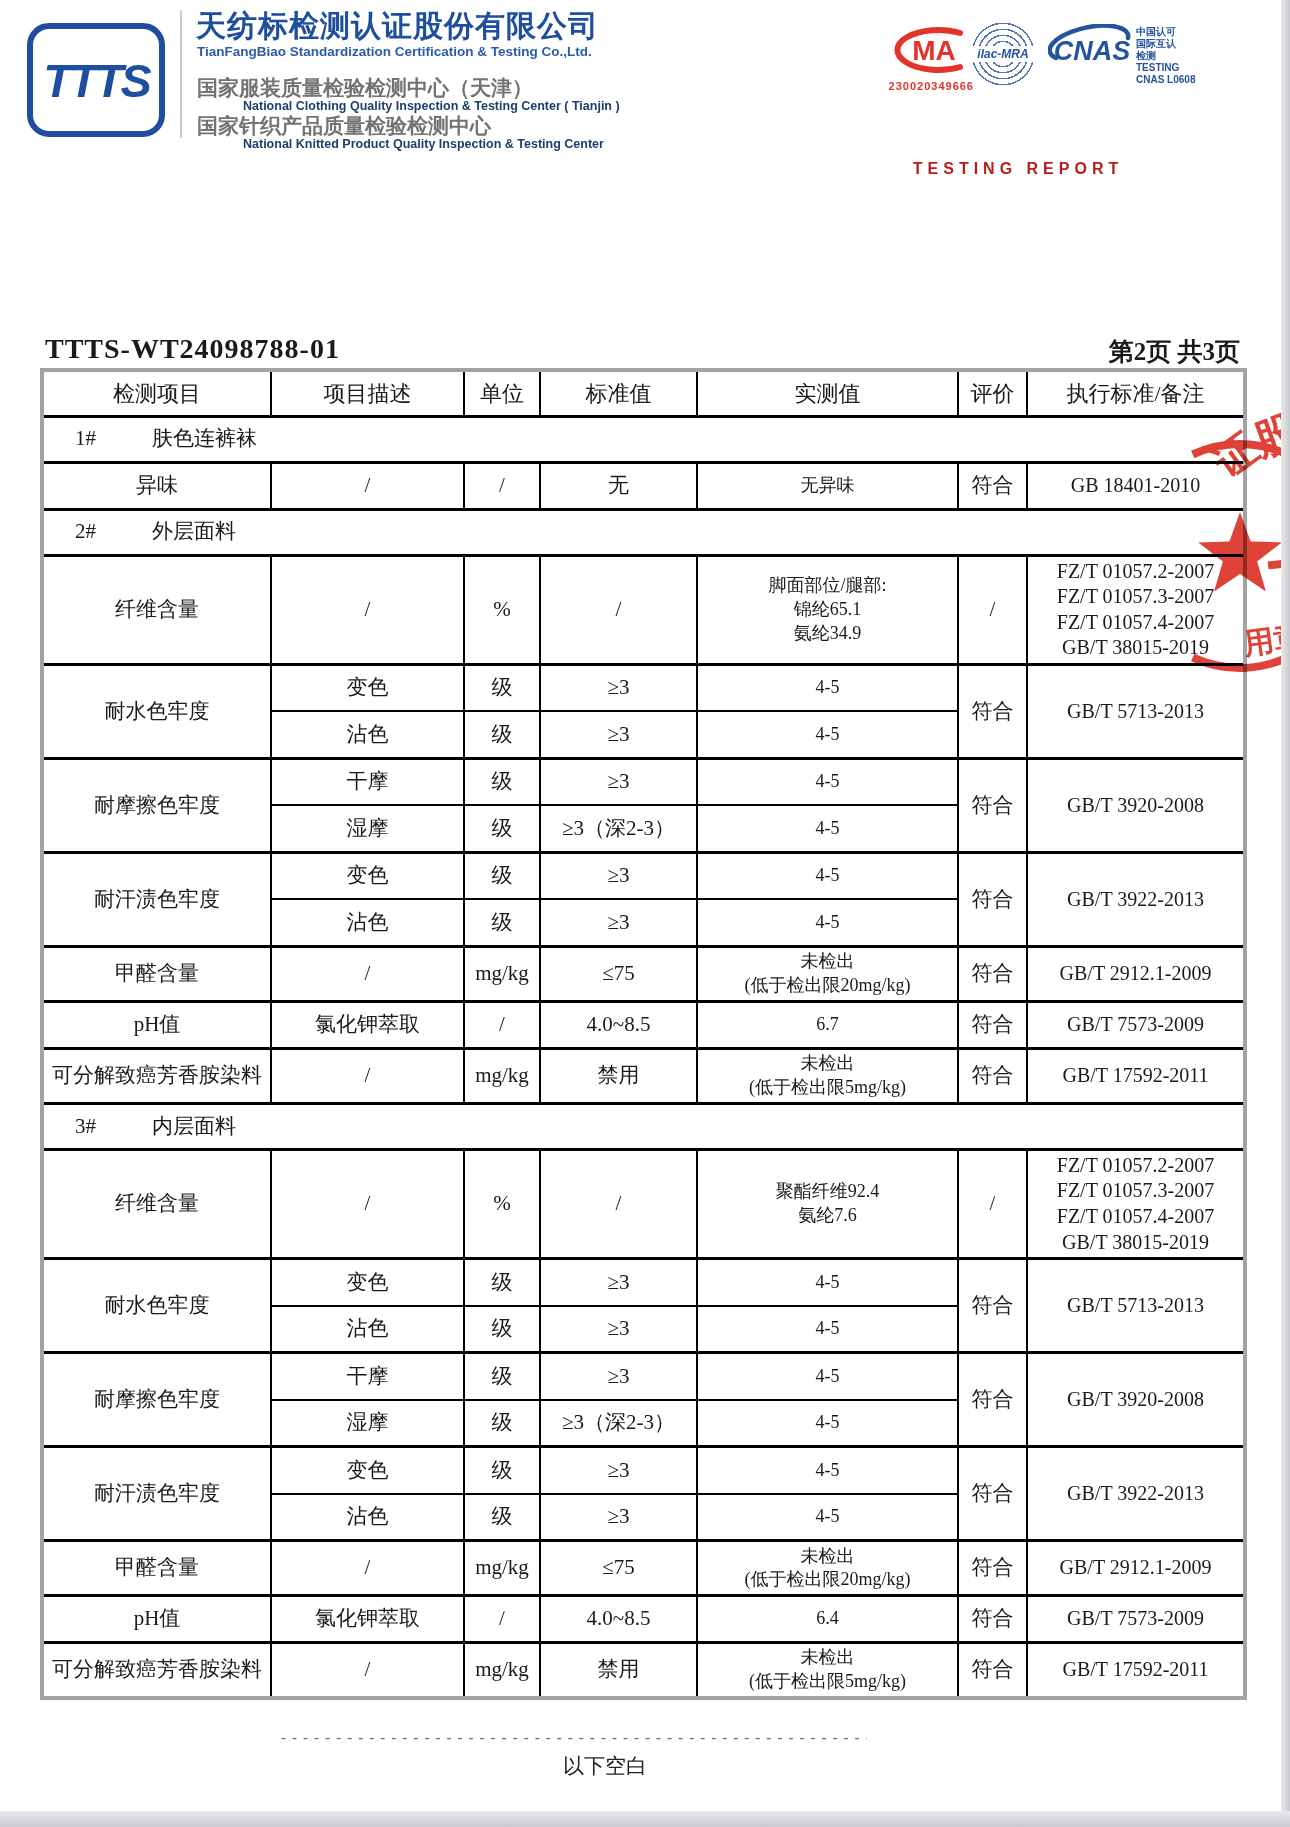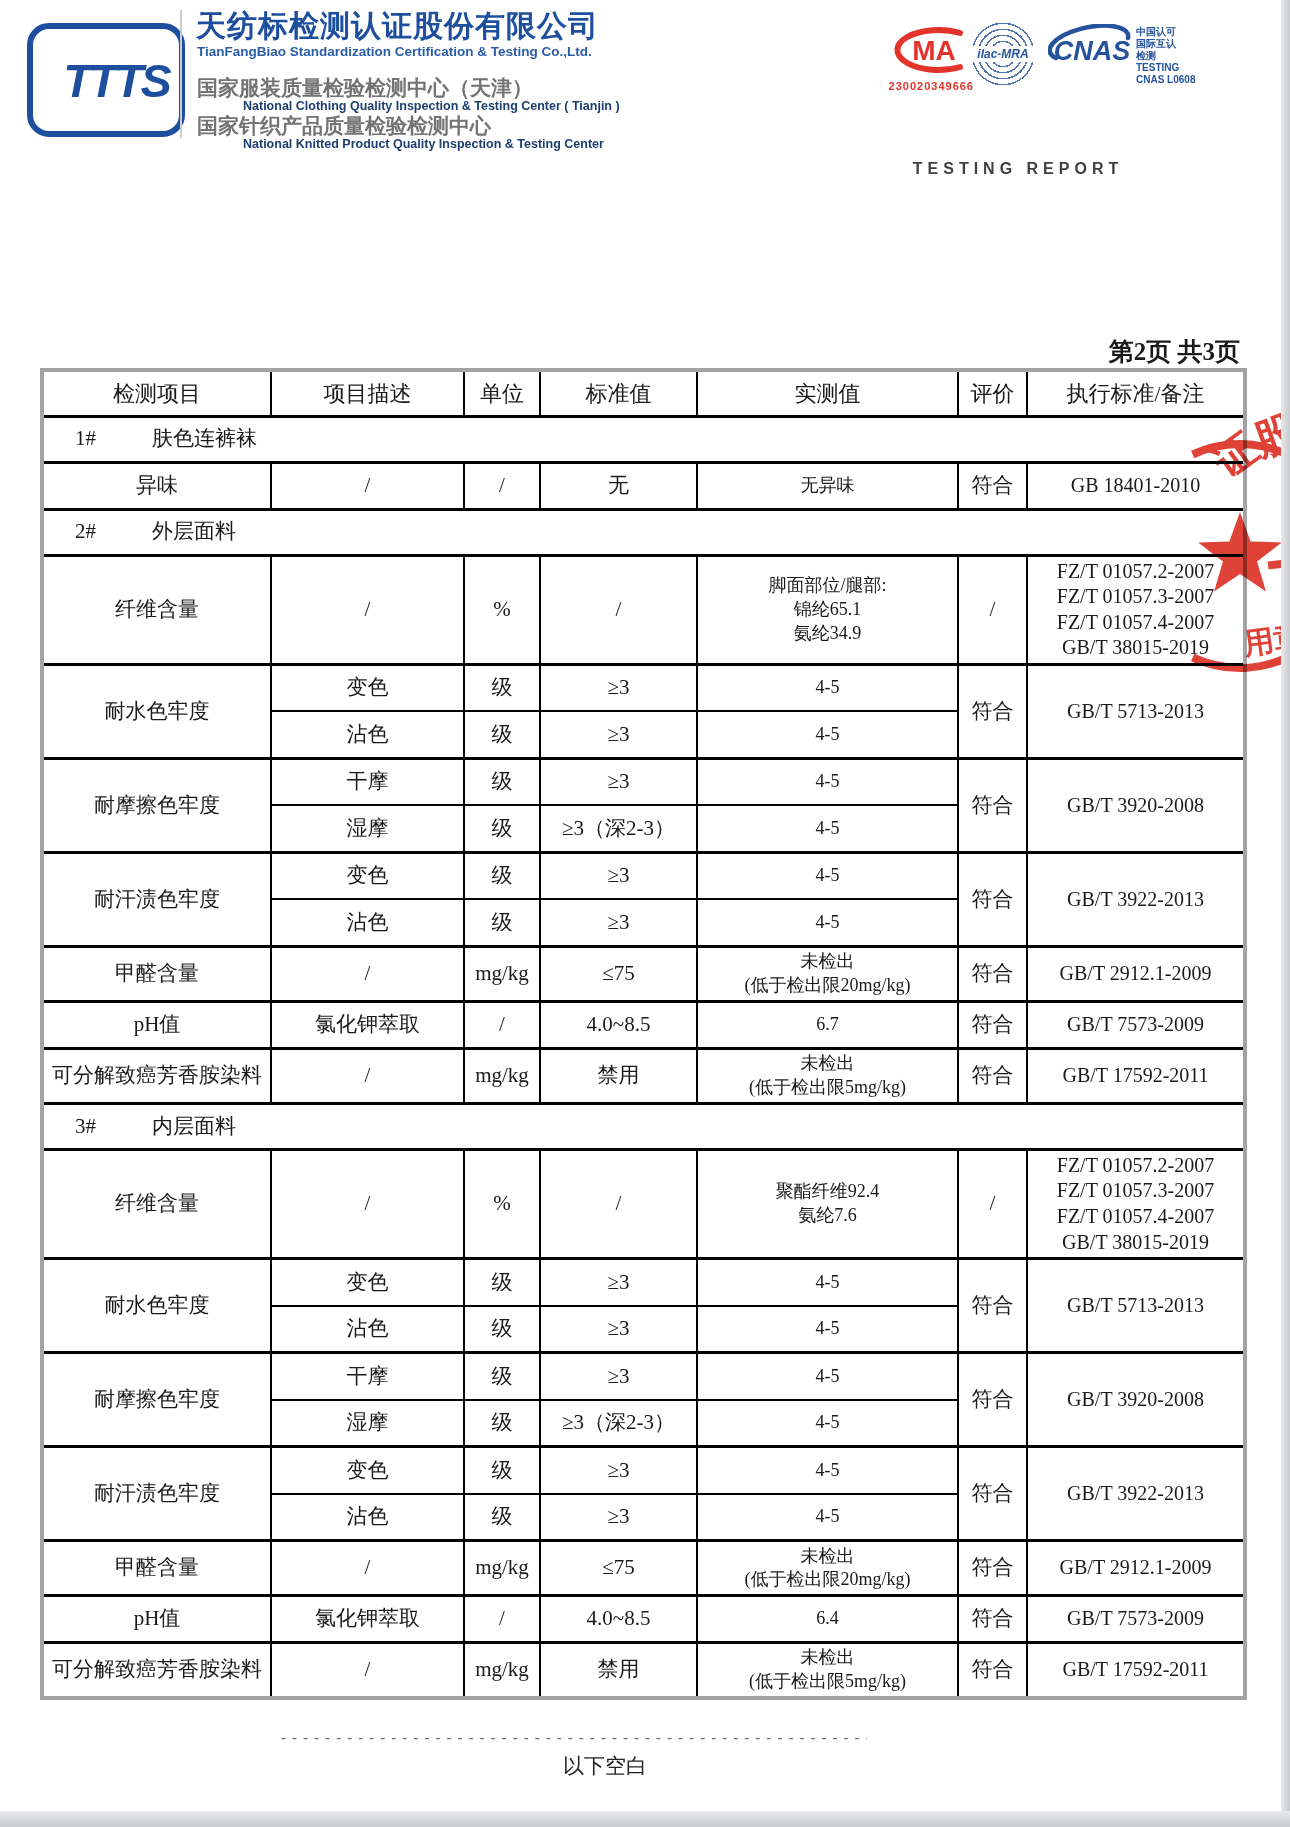--- a/index.html
+++ b/index.html
@@ -1,20 +1,20 @@
 <!DOCTYPE html>
 <html><head>
 <meta charset="utf-8">
 <style>
   html,body{margin:0;padding:0;background:#ffffff;}
   .page{position:relative;width:1290px;height:1827px;background:#fff;overflow:hidden;
         font-family:"Liberation Serif", serif;color:#1a1a1a;}
   
   .logo{position:absolute;left:27px;top:23px;width:126px;height:102px;
-        border:6px solid #1e4f9e;border-radius:22px;display:flex;align-items:center;justify-content:center;padding-left:20px;}
+        border:6px solid #1e4f9e;border-radius:22px;display:flex;align-items:center;justify-content:center;}
   .logo span{font-family:"Liberation Sans",sans-serif;font-weight:bold;font-style:italic;
         font-size:47px;color:#1e4f9e;letter-spacing:-3px;}
   .hdr-divider{position:absolute;left:180px;top:10px;width:2px;height:128px;background:#c9cdd4;}
   .company-cn{position:absolute;left:196px;top:6px;font-family:"Liberation Sans",sans-serif;
         font-weight:bold;font-size:30px;color:#1e4f9e;letter-spacing:1px;}
   .company-en{position:absolute;left:197px;top:44px;font-family:"Liberation Sans",sans-serif;
         font-weight:bold;font-size:13.5px;color:#2a5ca8;}
   .center-cn{position:absolute;left:197px;font-family:"Liberation Sans",sans-serif;
         font-weight:bold;font-size:21px;color:#737373;}
   .center-en{position:absolute;left:197px;font-family:"Liberation Sans",sans-serif;
@@ -31,21 +31,21 @@
         color:#25549c;text-align:center;padding:1px 0;}
   .cnas{position:absolute;left:1048px;top:24px;}
   .cnas-side{position:absolute;left:1136px;top:26px;font-family:"Liberation Sans",sans-serif;
         font-weight:bold;font-size:10px;line-height:12px;color:#25549c;}
   
   .title-cn{position:absolute;left:818px;top:100px;width:400px;text-align:center;
         font-family:"Liberation Sans",sans-serif;font-weight:bold;font-size:46px;
         color:#1e4f9e;letter-spacing:12px;}
   .title-en{position:absolute;left:818px;top:160px;width:400px;text-align:center;
         font-family:"Liberation Sans",sans-serif;font-weight:bold;font-size:16px;
-        color:#404040;letter-spacing:5px;}
+        color:#b91c1c;letter-spacing:5px;}
   
   .report-no{position:absolute;left:45px;top:333px;font-weight:bold;font-size:28px;letter-spacing:1px;}
   .page-ind{position:absolute;right:50px;top:335px;font-weight:bold;font-size:25px;}
   
   table.results{position:absolute;left:40px;top:368px;width:1203px;
         border-collapse:collapse;table-layout:fixed;border:4px solid #a3a3a3;}
   .results th,.results td{border:2px solid #000;text-align:center;vertical-align:middle;
         font-size:21px;line-height:1.32;padding:2px 3px;font-weight:normal;overflow:hidden;}
   .results thead tr{height:46px;}
   .results thead th{border-bottom:3px solid #000;font-size:22px;}
@@ -107,20 +107,21 @@
   <div class="cnas-side">
     <div>中国认可</div>
     <div>国际互认</div>
     <div>检测</div>
     <div>TESTING</div>
     <div>CNAS L0608</div>
   </div>
 
   <div class="title-en">TESTING REPORT</div>
 
+  <div class="report-no">TTTS-WT24098788-01</div>
   <div class="page-ind">第2页 共3页</div>
 
   <table class="results">
     <colgroup>
       <col style="width:229px">
         <col style="width:193px">
         <col style="width:76px">
       <col style="width:157px">
         <col style="width:261px">
         <col style="width:69px">

